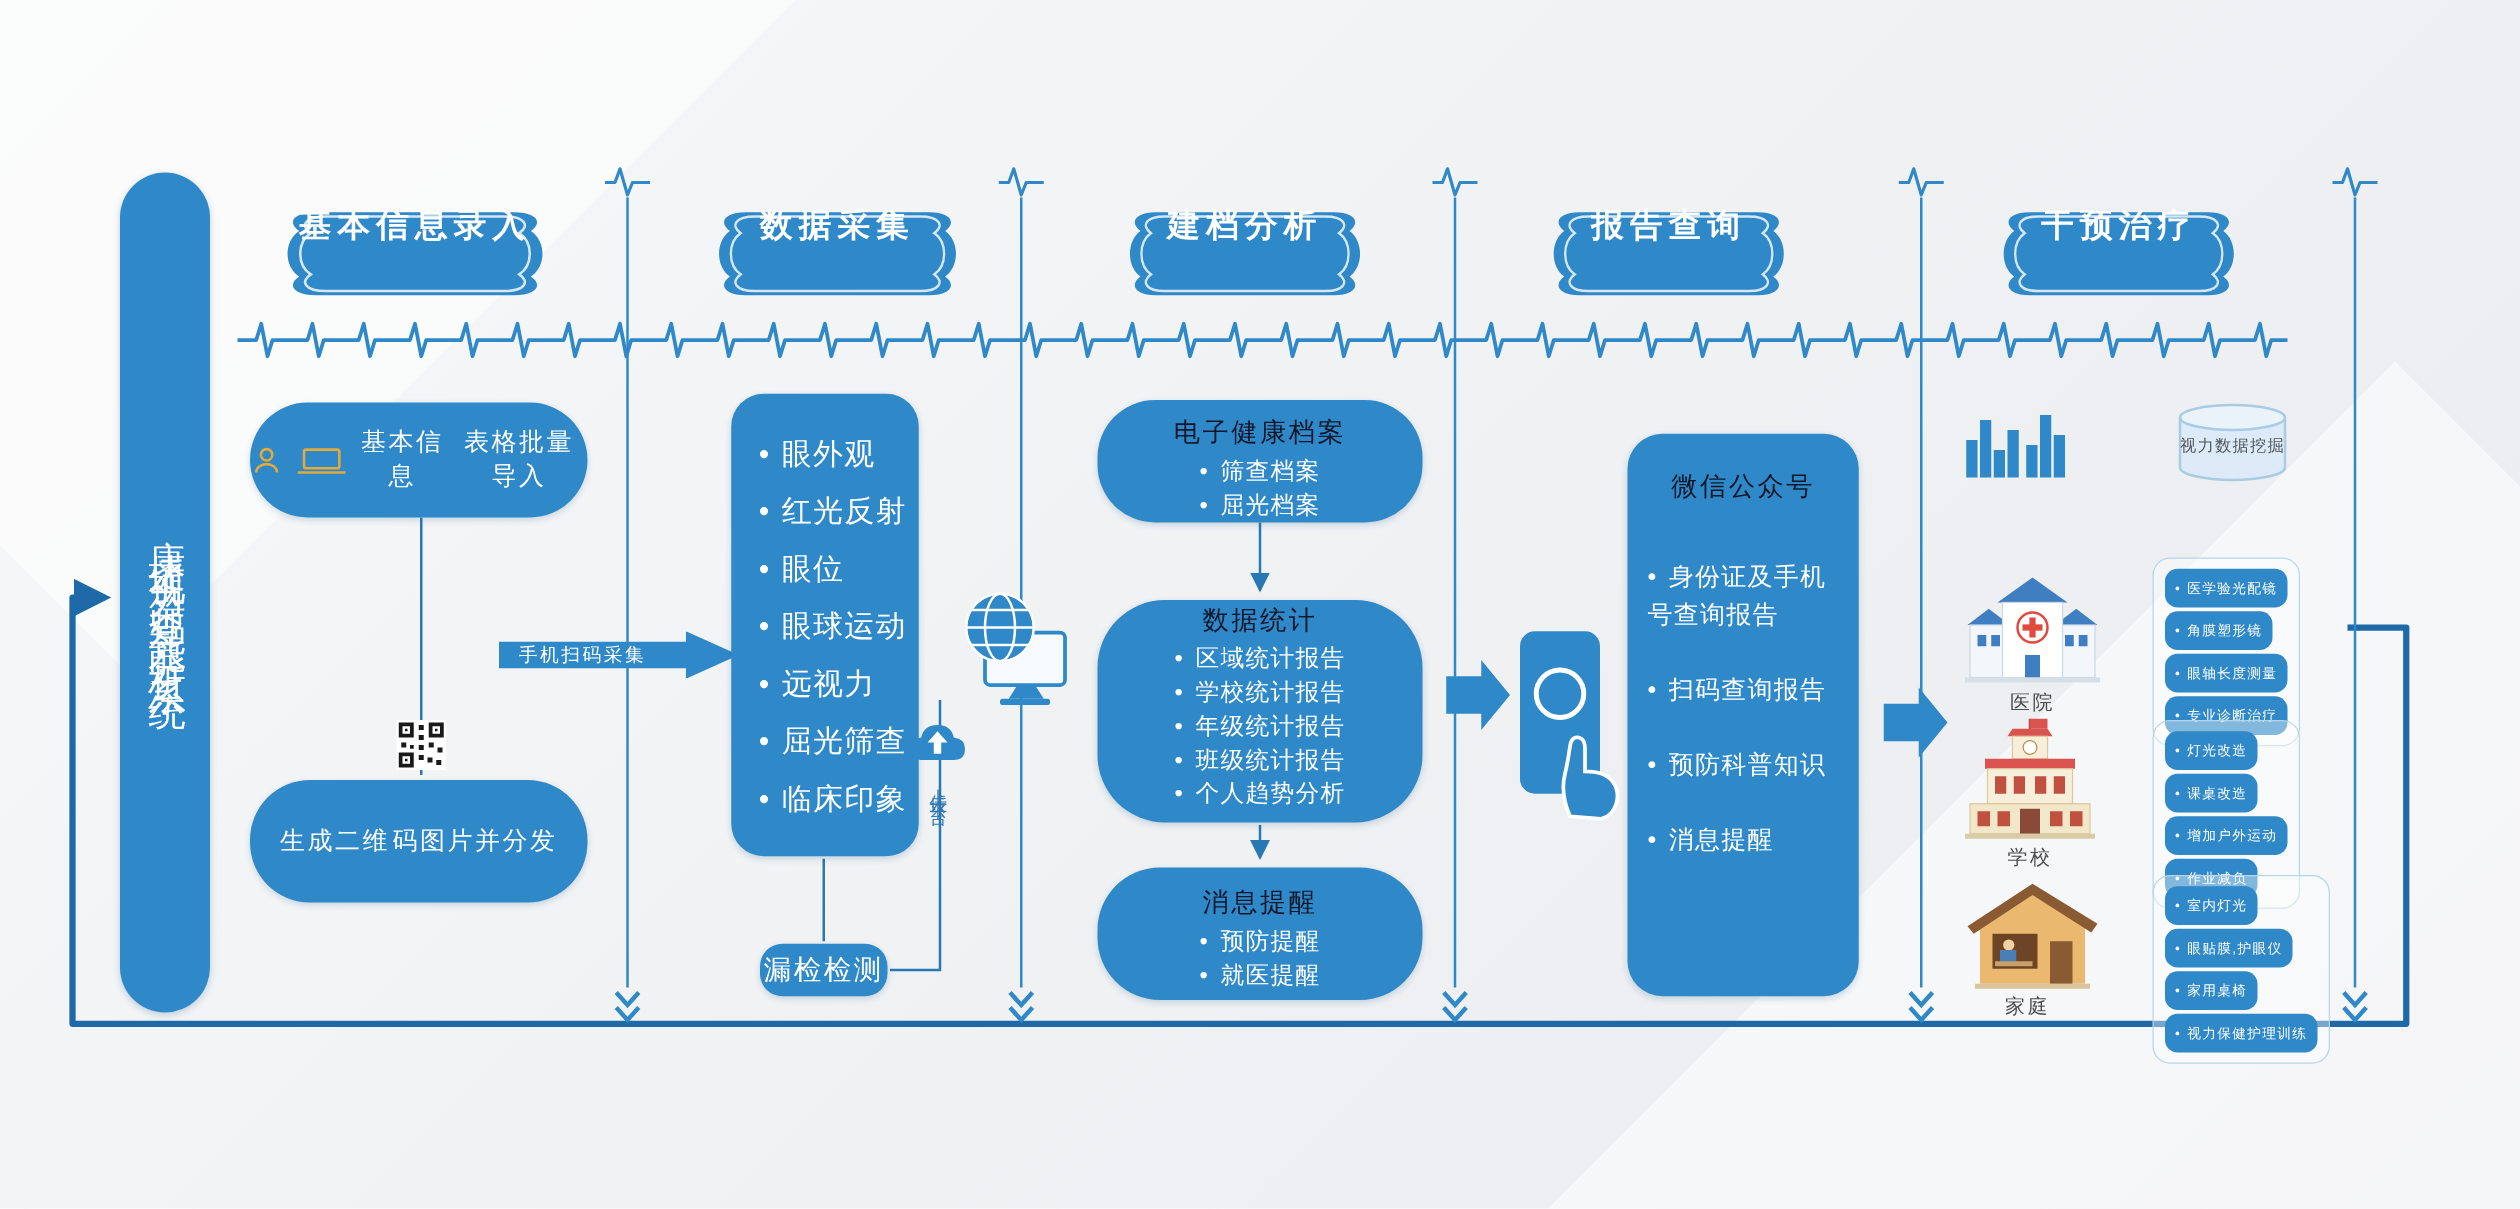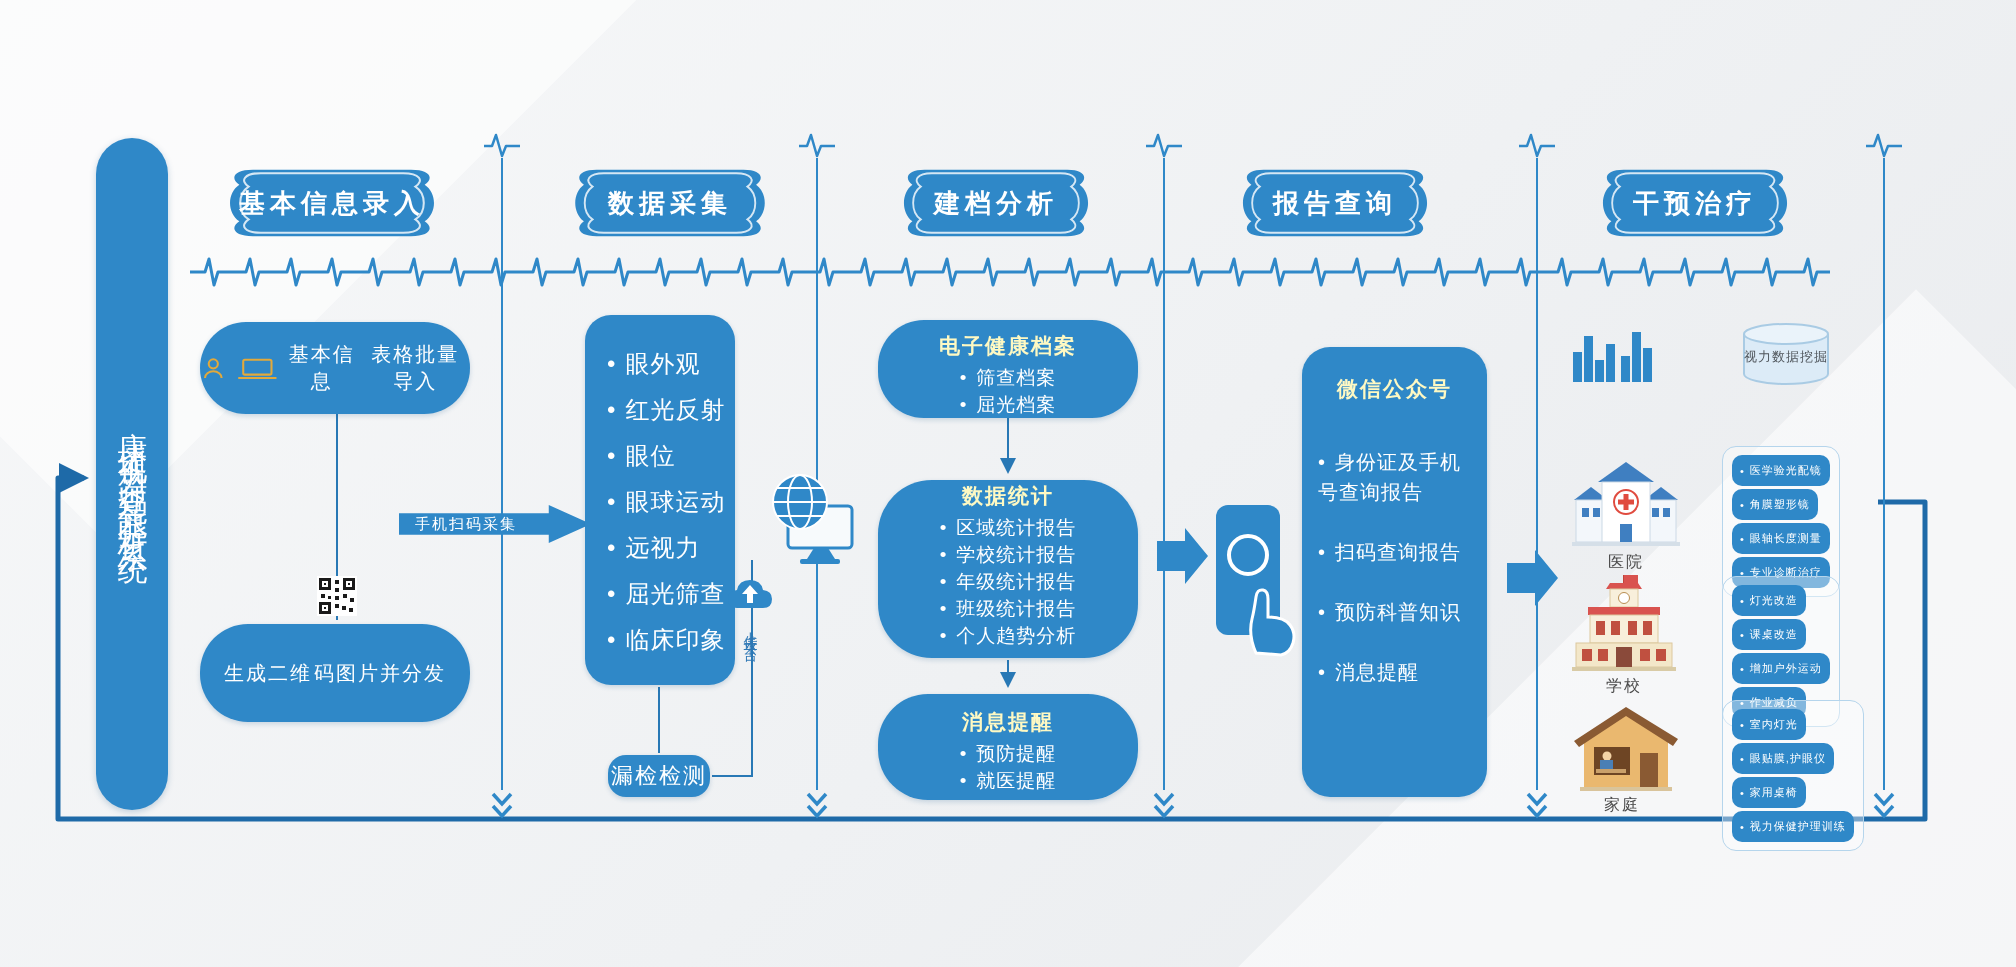--- a/index.html
+++ b/index.html
@@ -11,31 +11,31 @@
   .bgdeco{position:absolute;background:rgba(255,255,255,.55);transform:rotate(45deg);pointer-events:none}
   .canvas>svg.overlay{position:absolute;left:0;top:0;z-index:1}
   .content{position:absolute;inset:0;z-index:2}
 
   
   .sysbar{position:absolute;left:96px;top:138px;width:72px;height:672px;background:#2f88c8;
     border-radius:36px;display:flex;align-items:center;justify-content:center;box-shadow:0 2px 6px rgba(30,90,140,.25)}
   .sysbar span{writing-mode:vertical-lr;text-orientation:upright;color:#fff;font-size:30px;letter-spacing:11px;font-weight:500}
 
   
-  .plaque{position:absolute;height:80px;display:flex;align-items:center;justify-content:center}
+  .plaque{position:absolute;height:80px;display:flex;justify-content:center}
   .plaque svg{position:absolute;inset:0;width:100%;height:100%}
   .plq{fill:#2f88c8}
   .plq-in{fill:none;stroke:rgba(255,255,255,.8);stroke-width:2}
   .plaque span{position:relative;color:#fff;font-size:26px;font-weight:bold;letter-spacing:5px;white-space:nowrap}
 
   
   .bluebox{position:absolute;background:#2f88c8;color:#fff;box-sizing:border-box;box-shadow:0 2px 5px rgba(30,90,140,.2)}
   .stadium{border-radius:48px;display:flex;flex-direction:row;align-items:center;justify-content:center;gap:2px}
   .bb-line{font-size:20px;line-height:1.35;letter-spacing:2px;text-align:center}
-  .bb-title{color:#fef9c3;font-weight:bold;font-size:21px;text-align:center;letter-spacing:2px}
+  .bb-title{color:#0f172a;font-weight:normal;font-size:21px;text-align:center;letter-spacing:2px}
 
   .wlist{list-style:none;margin:0;padding:0}
   .wlist li{color:#fff;font-size:24px;line-height:46px;white-space:nowrap;letter-spacing:1px}
   .wlist li::before{content:"•";margin-right:9px}
   .wlist.center{display:table;margin:4px auto 0}
   .wlist.center li{font-size:19px;line-height:27px}
   .wlist.sp li{white-space:normal;font-size:20px;line-height:1.5;margin-bottom:30px;letter-spacing:1px}
 
   .smallbox{border-radius:18px;font-size:22px;text-align:left;letter-spacing:2px;
     display:flex;align-items:center;justify-content:center}

